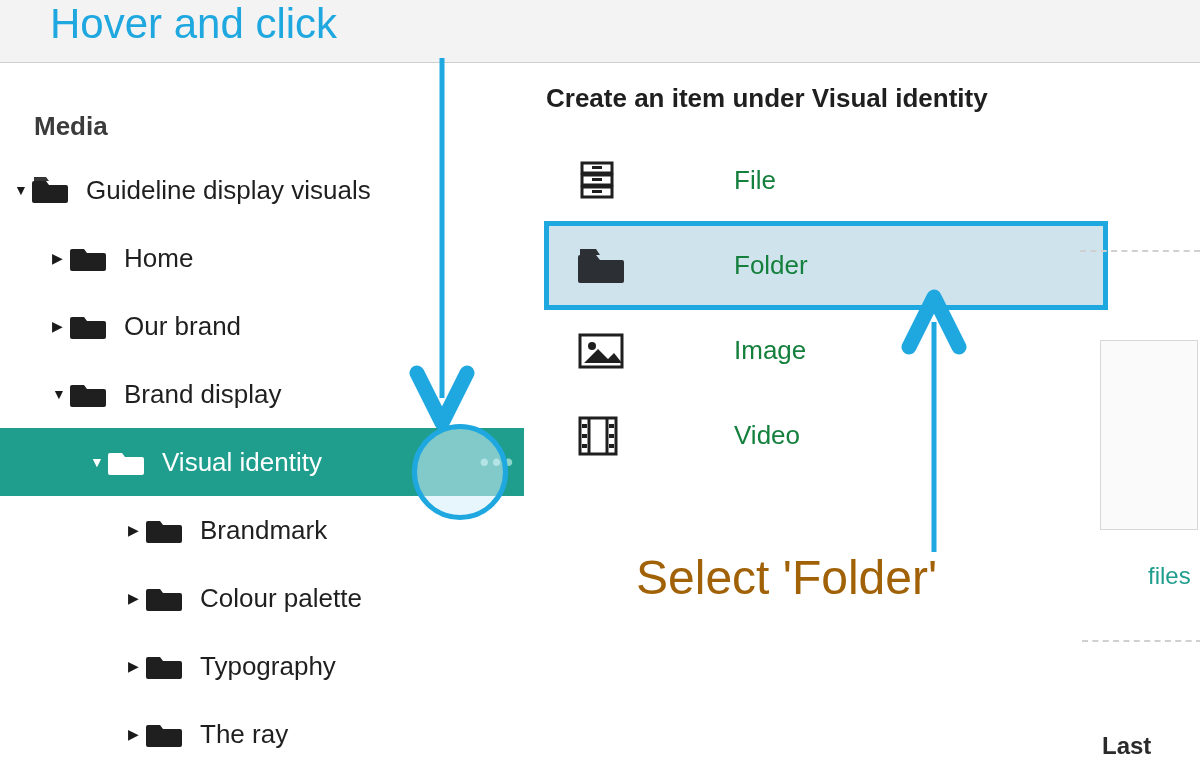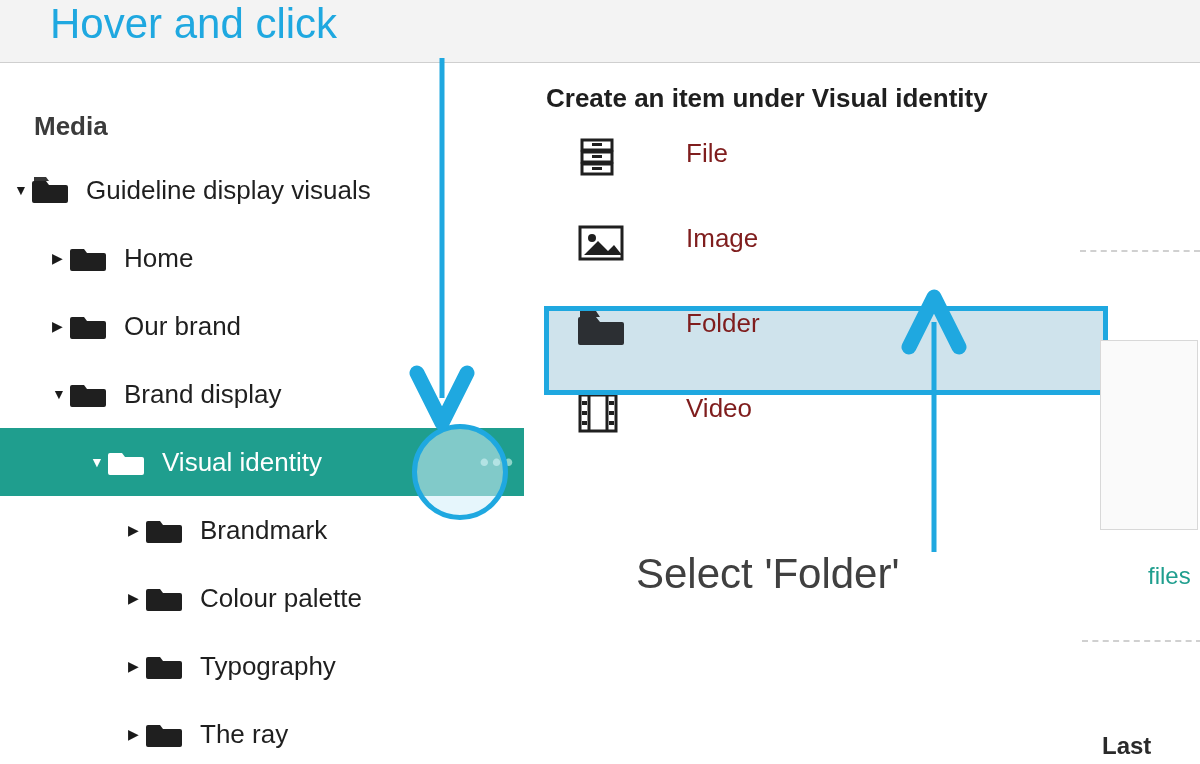--- a/index.html
+++ b/index.html
@@ -24,36 +24,36 @@
   .row.sel { background: #1f9e8e; color: #fff; }
   .row.sel .arrow { color: #fff; }
   .row.sel .folder path { fill: #fff; }
 
   .dots { width: 60px; text-align: center; color: #8ed4c9; font-size: 26px; letter-spacing: 3px; font-weight: 700; }
 
   
   .right { position: absolute; left: 524px; top: 63px; width: 696px; height: 701px; background: #fff; }
   .right-inner { position: absolute; left: 22px; top: 20px; width: 560px; }
   .right-title { font-size: 26px; font-weight: 600; color: #1f1f1f; margin-bottom: 24px; }
-  .opt { display: flex; height: 85px; padding-left: 32px; cursor: pointer; font-size: 26px; color: #7f1d1d; }
+  .opt { display: flex; align-items: center; height: 85px; padding-left: 32px; cursor: pointer; font-size: 26px; color: #15803d; gap: 48px; }
   .opt .oicon { width: 54px; height: 40px; display: flex; align-items: center; justify-content: flex-start; }
   .opt .olbl { margin-left: 54px; }
   .opt.hl { background: #cfe3ec; outline: 5px solid #1fa8e0; outline-offset: -3px; }
 
   
   .ghost-box { position: absolute; left: 1100px; top: 340px; width: 98px; height: 190px; border: 1px solid #d8d8d8; background: #fafafa; }
   .ghost-dash1 { position: absolute; left: 1080px; top: 250px; width: 120px; border-top: 2px dashed #d0d0d0; }
   .ghost-dash2 { position: absolute; left: 1082px; top: 640px; width: 120px; border-top: 2px dashed #d0d0d0; }
   .files-link { position: absolute; left: 1148px; top: 562px; color: #1f9e8e; font-size: 24px; }
   .lastedit { position: absolute; left: 1102px; top: 732px; font-size: 24px; font-weight: 600; color: #2a2a2a; }
 
   
   .anno { position: absolute; pointer-events: none; }
   .anno-txt1 { left: 50px; top: 0px; font-size: 42px; color: #1fa8e0; }
-  .anno-txt2 { left: 636px; top: 550px; font-size: 42px; color: #404040; text-align: right; }
+  .anno-txt2 { left: 636px; top: 550px; font-size: 48px; color: #a16207; text-align: right; }
   .circle { left: 412px; top: 424px; width: 96px; height: 96px; border: 5px solid #1fa8e0; border-radius: 50%; background: rgba(210,238,249,0.55); }
 
   svg.anno-svg { position: absolute; left: 0; top: 0; width: 1200px; height: 764px; pointer-events: none; }
 </style>
 </head>
 <body>
 
 <div class="topbar"></div>
 
 <div class="side">
@@ -148,39 +148,39 @@
             <rect x="4" y="14" width="30" height="10" fill="none" stroke="#1f1f1f" stroke-width="3"></rect>
             <rect x="4" y="26" width="30" height="10" fill="none" stroke="#1f1f1f" stroke-width="3"></rect>
             <rect x="14" y="5" width="10" height="3" fill="#1f1f1f"></rect>
             <rect x="14" y="17" width="10" height="3" fill="#1f1f1f"></rect>
             <rect x="14" y="29" width="10" height="3" fill="#1f1f1f"></rect>
           </svg>
       </span>
       <span class="olbl">File</span>
     </div>
 
+    <div class="opt hl">
+      <span class="oicon">
+        <svg width="46" height="34" viewBox="0 0 46 34">
+            <path fill="#2c2f33" d="M2 6h16l4 5h22a2 2 0 0 1 2 2v19a2 2 0 0 1-2 2H2a2 2 0 0 1-2-2V8a2 2 0 0 1 2-2z"></path>
+            <path fill="#2c2f33" d="M2 0h16l4 6H2z"></path>
+          </svg>
+      </span>
+      <span class="olbl">Folder</span>
+    </div>
+
     <div class="opt">
       <span class="oicon">
         <svg width="46" height="36" viewBox="0 0 46 36">
             <rect x="2" y="2" width="42" height="32" fill="none" stroke="#1f1f1f" stroke-width="3"></rect>
             <circle cx="14" cy="13" r="4" fill="#1f1f1f"></circle>
             <path d="M6 30 L20 16 L30 26 L36 20 L44 30 Z" fill="#1f1f1f"></path>
           </svg>
       </span>
       <span class="olbl">Image</span>
-    </div>
-
-    <div class="opt hl">
-      <span class="oicon">
-        <svg width="46" height="34" viewBox="0 0 46 34">
-            <path fill="#2c2f33" d="M2 6h16l4 5h22a2 2 0 0 1 2 2v19a2 2 0 0 1-2 2H2a2 2 0 0 1-2-2V8a2 2 0 0 1 2-2z"></path>
-            <path fill="#2c2f33" d="M2 0h16l4 6H2z"></path>
-          </svg>
-      </span>
-      <span class="olbl">Folder</span>
     </div>
 
     <div class="opt">
       <span class="oicon">
         <svg width="40" height="40" viewBox="0 0 40 40">
             <rect x="2" y="2" width="36" height="36" fill="none" stroke="#1f1f1f" stroke-width="3"></rect>
             <line x1="11" y1="2" x2="11" y2="38" stroke="#1f1f1f" stroke-width="3"></line>
             <line x1="29" y1="2" x2="29" y2="38" stroke="#1f1f1f" stroke-width="3"></line>
             <rect x="4" y="8" width="5" height="4" fill="#1f1f1f"></rect>
             <rect x="4" y="18" width="5" height="4" fill="#1f1f1f"></rect>

